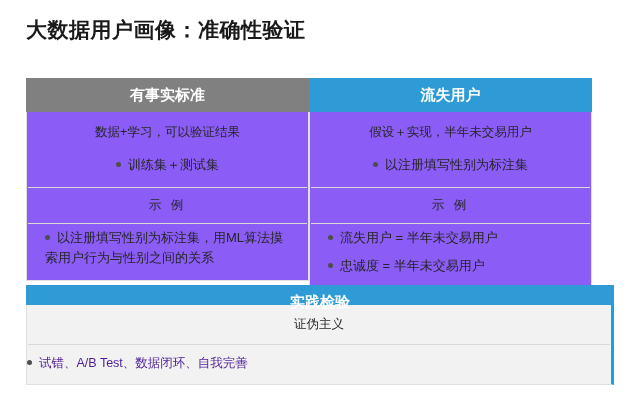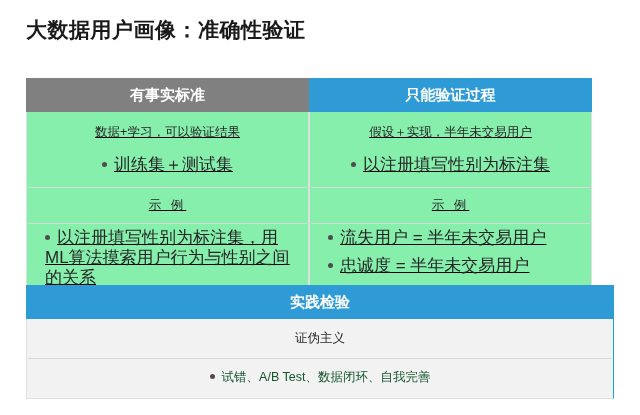--- a/index.html
+++ b/index.html
@@ -53,36 +53,35 @@
     height: 34px;
     line-height: 34px;
     text-align: center;
     font-size: 15px;
     font-weight: bold;
     color: #ffffff;
   }
   .col-header.gray { background: #808080; }
   .col-header.blue { background: #2e9bd6; }
   .col-body {
-    background: #86efac;
+    background: #8b5cf6;
     border-left: 1px solid #e0e0e0;
     border-right: 1px solid #e0e0e0;
     border-bottom: 1px solid #e0e0e0;
     box-sizing: border-box;
-    text-decoration: underline;
   }
   .row-plain {
     text-align: center;
     font-size: 12.5px;
     color: #262626;
     padding: 11px 10px 10px 10px;
     line-height: 18px;
   }
   .row-bullet {
-    font-size: 17px;
+    font-size: 13px;
     color: #262626;
     padding: 4px 14px 12px 14px;
     line-height: 20px;
     text-align: center;
   }
   .row-bullet.left {
     text-align: left;
     padding-left: 18px;
     padding-right: 12px;
   }
@@ -108,45 +107,45 @@
     padding: 9px 0 9px 0;
     letter-spacing: 3px;
   }
   .bottom-block {
     position: absolute;
     left: 26px;
     top: 285px;
     width: 588px;
   }
   .bottom-header {
-    height: 34px;
+    height: 20px;
     line-height: 34px;
     text-align: center;
     font-size: 15px;
     font-weight: bold;
     color: #ffffff;
     background: #2e9bd6;
   }
   .bottom-body {
     background: #f2f2f2;
     border-left: 1px solid #e0e0e0;
-    border-right: 1px solid #0ea5e9;
+    border-right: 3px solid #0ea5e9;
     border-bottom: 1px solid #e0e0e0;
     box-sizing: border-box;
   }
   .bottom-row1 {
     text-align: center;
     font-size: 12.5px;
     color: #262626;
     padding: 11px 0 11px 0;
   }
   .bottom-row2 {
-    text-align: center;
-    font-size: 12.5px;
-    color: #14532d;
+    text-align: left;
+    font-size: 12.5px;
+    color: #4c1d95;
     padding: 10px 0 12px 0;
   }
 </style>
 </head>
 <body>
 
 <div class="slide">
 
   <div class="title-band">
     <div class="slide-title">大数据用户画像：准确性验证</div>
@@ -164,21 +163,21 @@
         <div class="divider"></div>
         <div class="subhead">示 例</div>
         <div class="divider"></div>
         <div class="row-bullet left">
           <span class="bullet-dot"></span><span>以注册填写性别为标注集，用ML算法摸索用户行为与性别之间的关系</span>
         </div>
       </div>
     </div>
 
     <div class="col">
-      <div class="col-header blue">只能验证过程</div>
+      <div class="col-header blue">流失用户</div>
       <div class="col-body">
         <div class="row-plain">假设＋实现，半年未交易用户</div>
         <div class="row-bullet">
           <span class="bullet-dot"></span><span>以注册填写性别为标注集</span>
         </div>
         <div class="divider"></div>
         <div class="subhead">示 例</div>
         <div class="divider"></div>
         <div class="row-bullet left" style="padding-bottom:4px;">
           <span class="bullet-dot"></span><span>流失用户 = 半年未交易用户</span>

